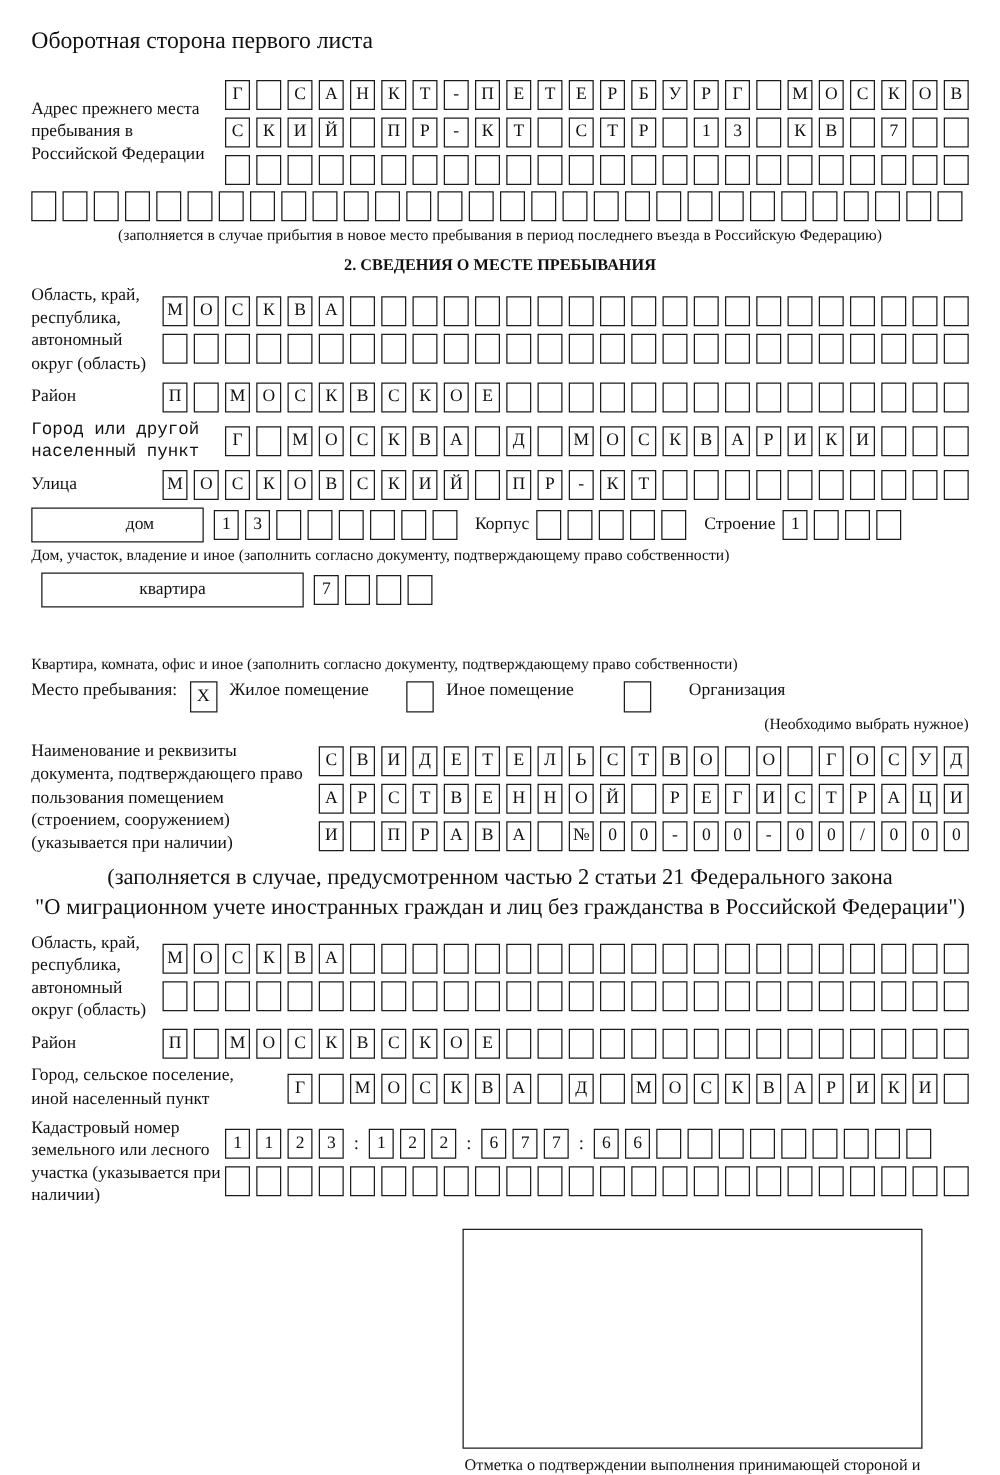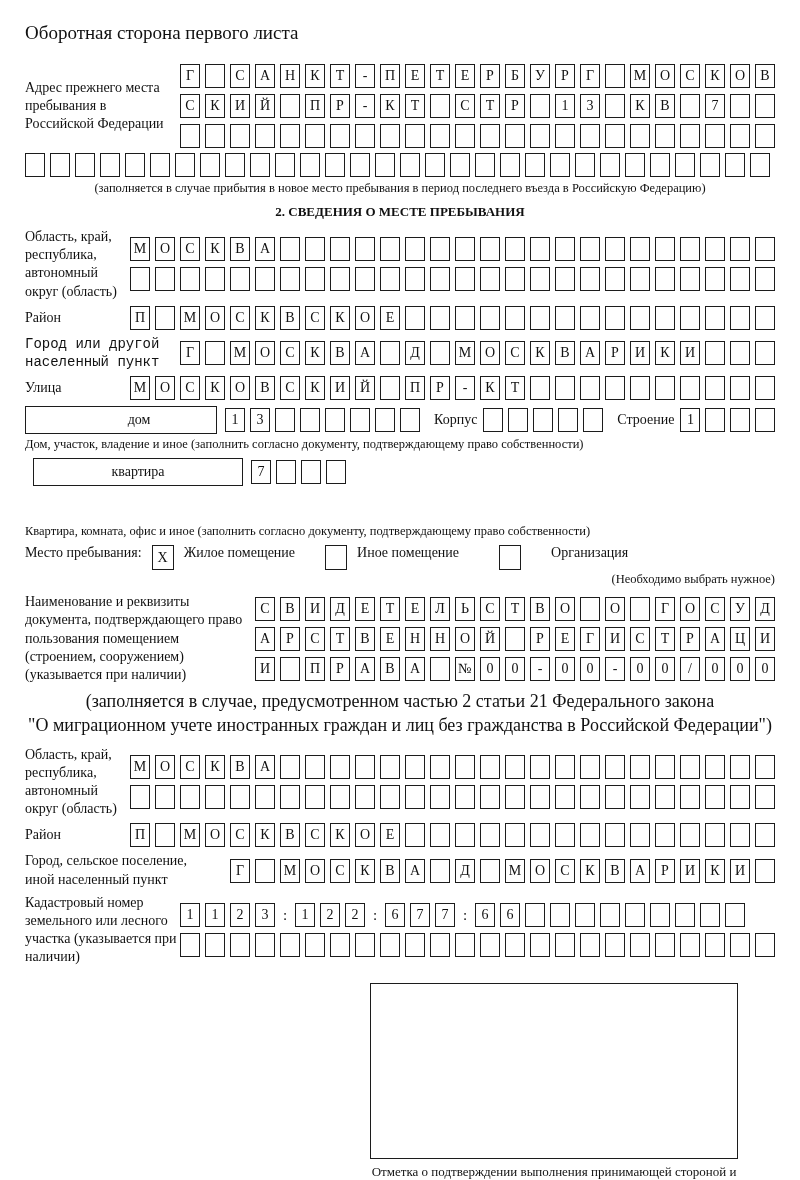--- a/index.html
+++ b/index.html
@@ -312,21 +312,21 @@
           <span class="cell"></span>
           <span class="cell"></span>
           <span class="cell"></span>
           <span class="cell"></span>
           <span class="cell"></span>
         </div>
     </div>
   </div>
 
   <div class="inlinerow" style="margin-top:6px;">
-    <div class="namedbox" style="width:192px;padding-left:36px;">дом</div>
+    <div class="namedbox" style="width:138px;padding-left:36px;">дом</div>
     <div class="cellrow" style="margin-left:8px;">
         <span class="cell">1</span>
         <span class="cell">3</span>
         <span class="cell"></span>
         <span class="cell"></span>
         <span class="cell"></span>
         <span class="cell"></span>
         <span class="cell"></span>
         <span class="cell"></span>
       </div>

